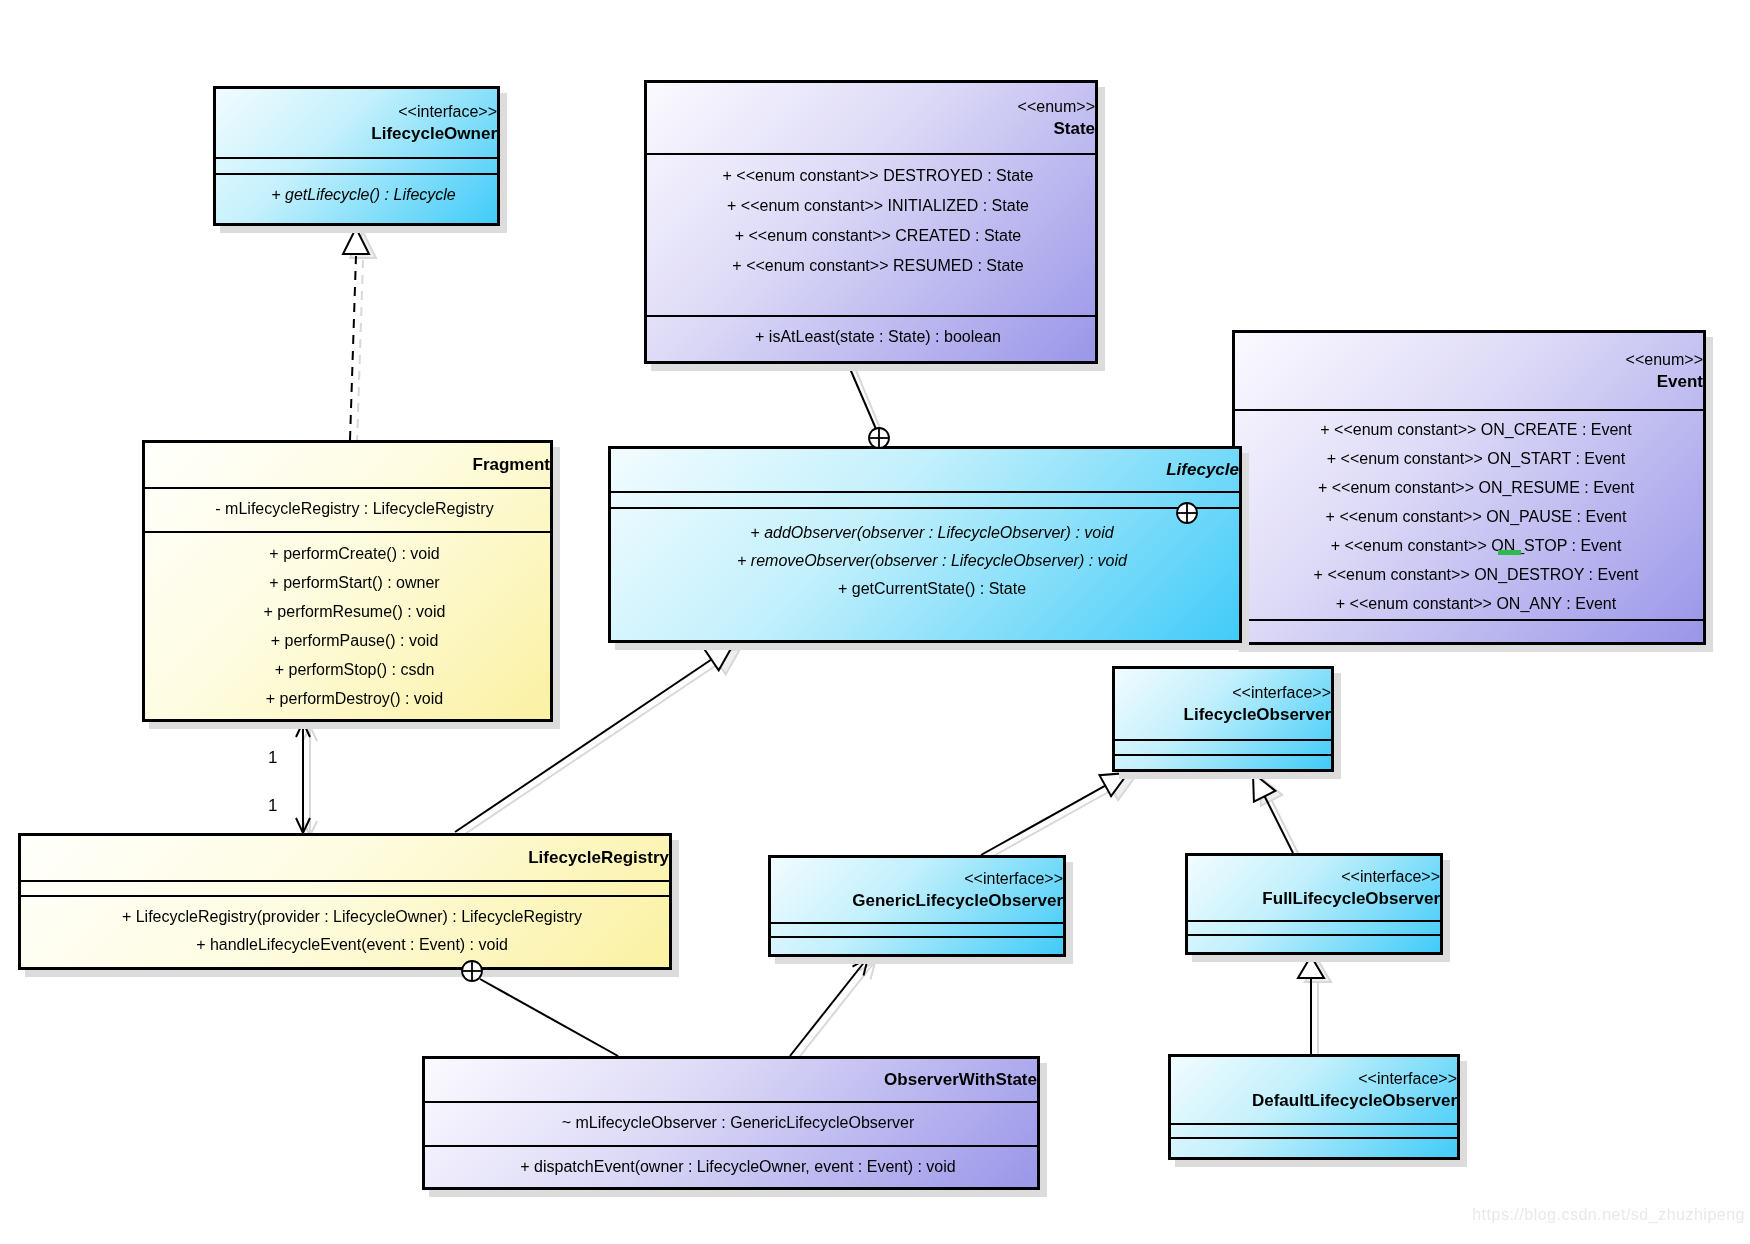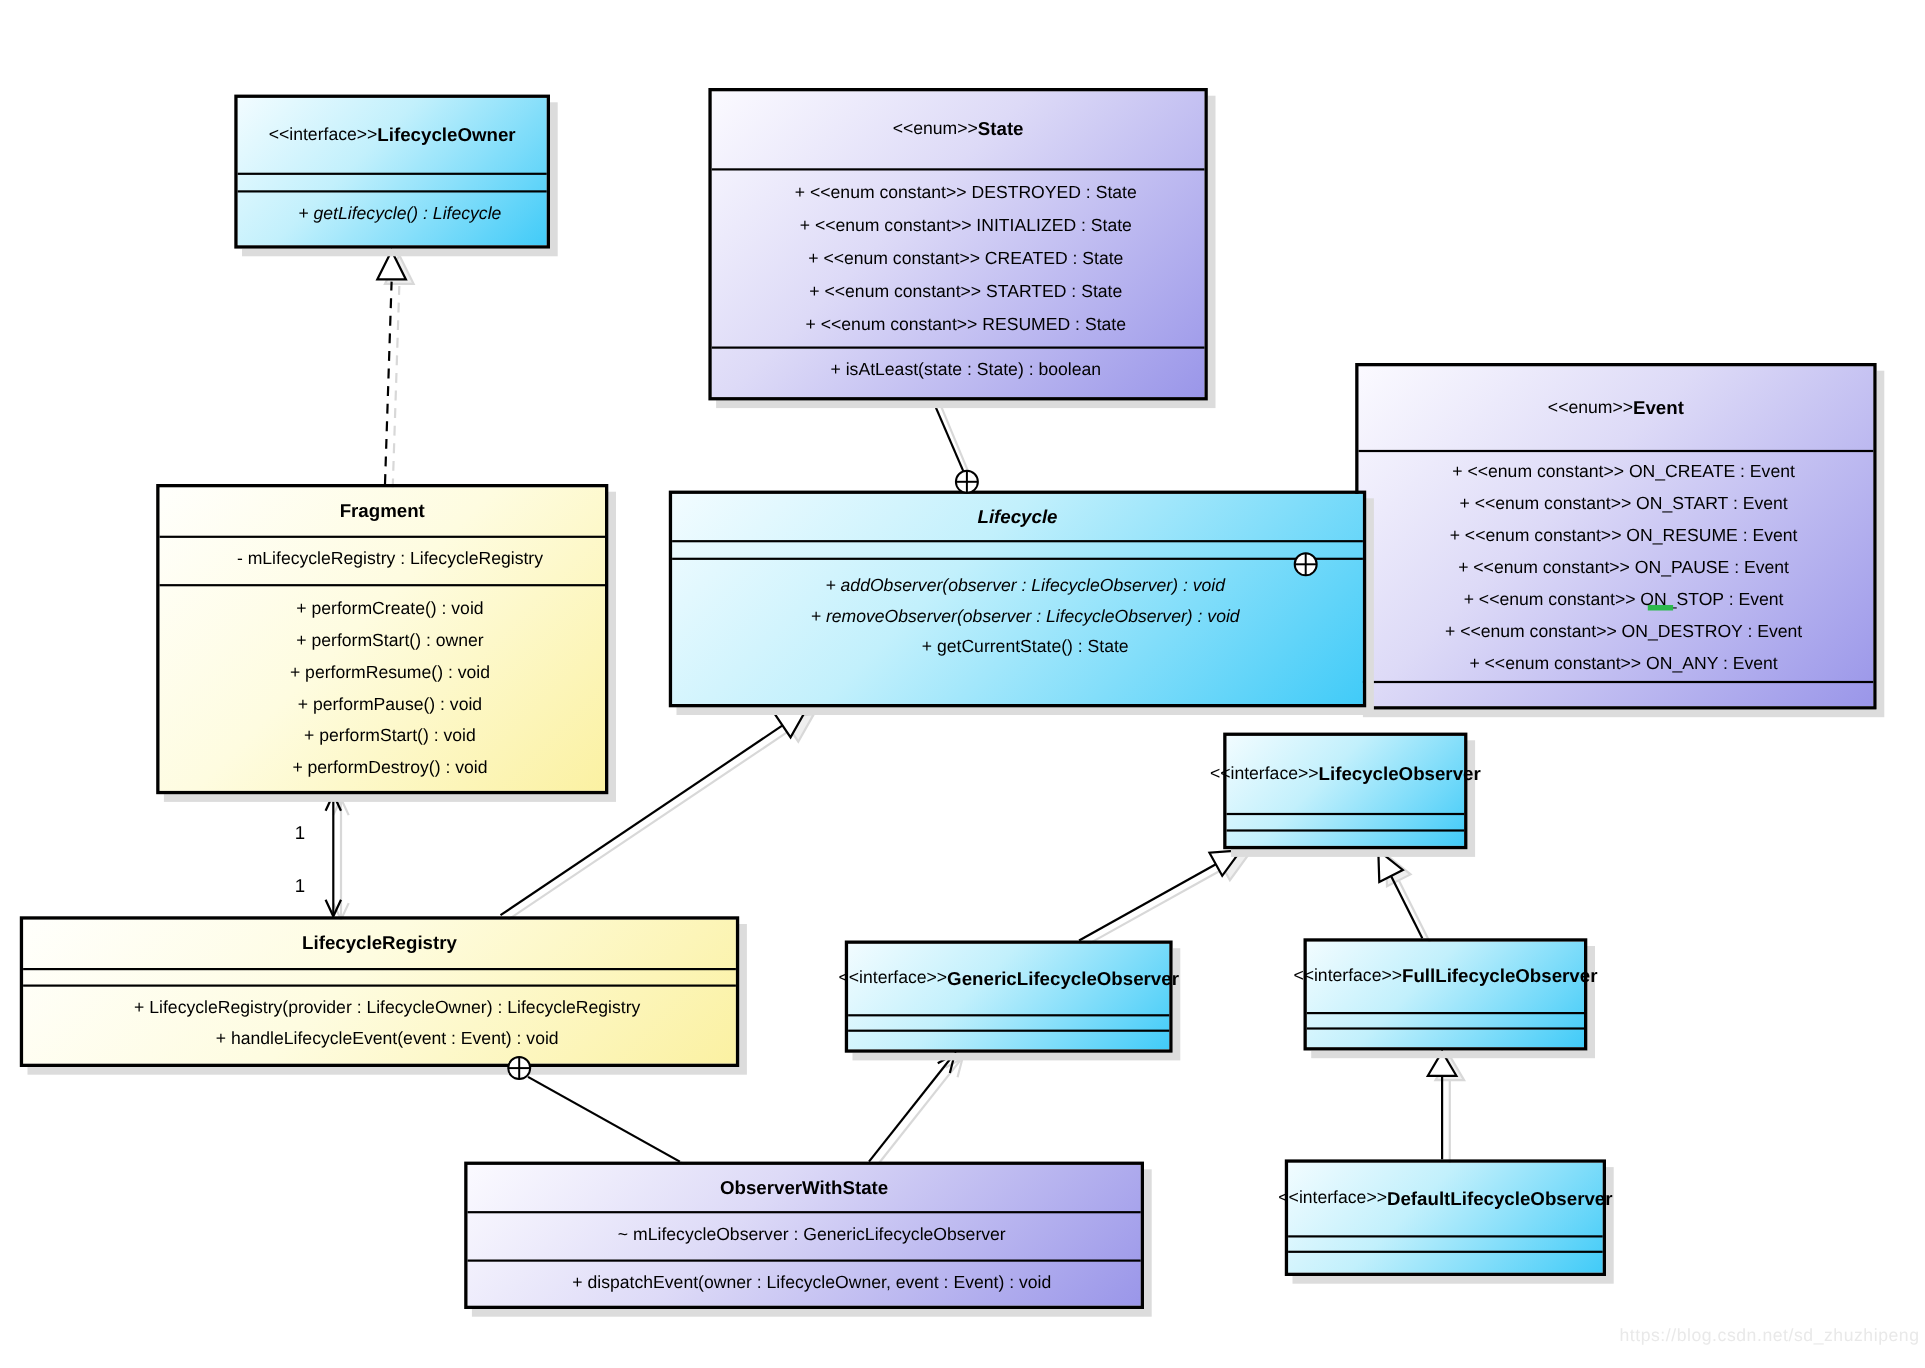--- a/index.html
+++ b/index.html
@@ -7,21 +7,21 @@
           font-family:"Liberation Sans",sans-serif;}
   svg.layer{position:absolute;left:0;top:0;z-index:1;}
   svg.toplayer{z-index:3;}
   .uml-class{position:absolute;border:3px solid #000;box-sizing:border-box;z-index:2;
              display:flex;flex-direction:column;box-shadow:7px 7px 0 #dcdcdc;}
   .grad-cyan{background:linear-gradient(135deg,#f2fcff 0%,#c2f0fc 40%,#41cbf8 100%);}
   .grad-purple{background:linear-gradient(135deg,#fbfaff 0%,#dddaf7 40%,#9a96e9 100%);}
   .grad-yellow{background:linear-gradient(135deg,#fffffc 0%,#fefce0 45%,#fbf1a2 100%);}
   .sect{box-sizing:border-box;}
   .sect + .sect{border-top:2px solid #000;}
-  .title{display:flex;flex-direction:row;justify-content:center;align-items:center;flex-shrink:0;}
+  .title{display:flex;flex-direction:column;justify-content:center;align-items:flex-end;flex-shrink:0;}
   .stereotype{font-size:16px;color:#000;line-height:22px;}
   .cls-name{font-size:17px;font-weight:bold;color:#000;line-height:22px;}
   .attrs,.methods{padding-top:6px;overflow:hidden;}
   .methods{flex:1;}
   .line{font-size:16px;color:#000;padding-left:14px;line-height:28px;white-space:nowrap;text-align:center;}
   .lh30 .line{line-height:30px;}
   .lh29 .line{line-height:29px;}
   .it{font-style:italic;}
   .mult{position:absolute;z-index:2;font-size:17px;color:#000;}
   .watermark{position:absolute;z-index:4;left:1455px;top:1206px;width:290px;text-align:right;
@@ -128,21 +128,20 @@
 
   <div class="uml-class grad-purple" style="left:644px;top:80px;width:454px;height:284px">
     <div class="sect title" style="height:70px">
       <div class="stereotype">&lt;&lt;enum&gt;&gt;</div>
       <div class="cls-name">State</div>
     </div>
     <div class="sect attrs lh30" style="height:162px">
       <div class="line">+ &lt;&lt;enum constant&gt;&gt; DESTROYED : State</div>
       <div class="line">+ &lt;&lt;enum constant&gt;&gt; INITIALIZED : State</div>
       <div class="line">+ &lt;&lt;enum constant&gt;&gt; CREATED : State</div>
-      <div class="line">+ &lt;&lt;enum constant&gt;&gt; STARTED : State</div>
       <div class="line">+ &lt;&lt;enum constant&gt;&gt; RESUMED : State</div>
     </div>
     <div class="sect methods">
       <div class="line">+ isAtLeast(state : State) : boolean</div>
     </div>
   </div>
 
   <div class="uml-class grad-purple" style="left:1232px;top:330px;width:474px;height:315px">
     <div class="sect title" style="height:76px">
       <div class="stereotype">&lt;&lt;enum&gt;&gt;</div>
@@ -165,21 +164,21 @@
       <div class="cls-name">Fragment</div>
     </div>
     <div class="sect attrs" style="height:44px">
       <div class="line">- mLifecycleRegistry : LifecycleRegistry</div>
     </div>
     <div class="sect methods lh29">
       <div class="line">+ performCreate() : void</div>
       <div class="line">+ performStart() : owner</div>
       <div class="line">+ performResume() : void</div>
       <div class="line">+ performPause() : void</div>
-      <div class="line">+ performStart() : void</div>
+      <div class="line">+ performStop() : csdn</div>
       <div class="line">+ performDestroy() : void</div>
     </div>
   </div>
 
   <div class="uml-class grad-cyan" style="left:608px;top:446px;width:634px;height:197px">
     <div class="sect title" style="height:42px">
       <div class="cls-name it">Lifecycle</div>
     </div>
     <div class="sect attrs" style="height:16px;padding-top:0"></div>
     <div class="sect methods" style="padding-top:10px">

